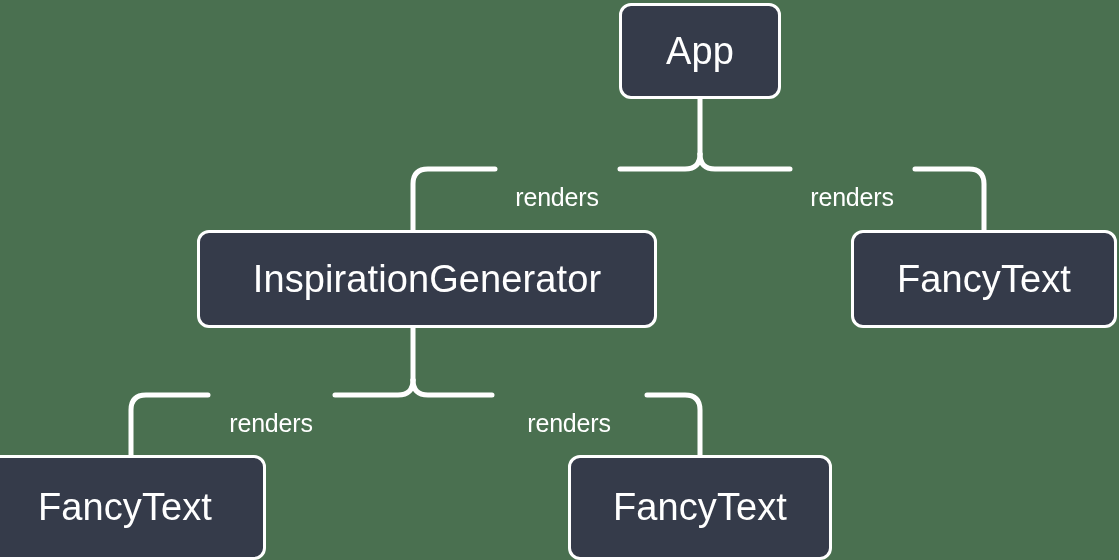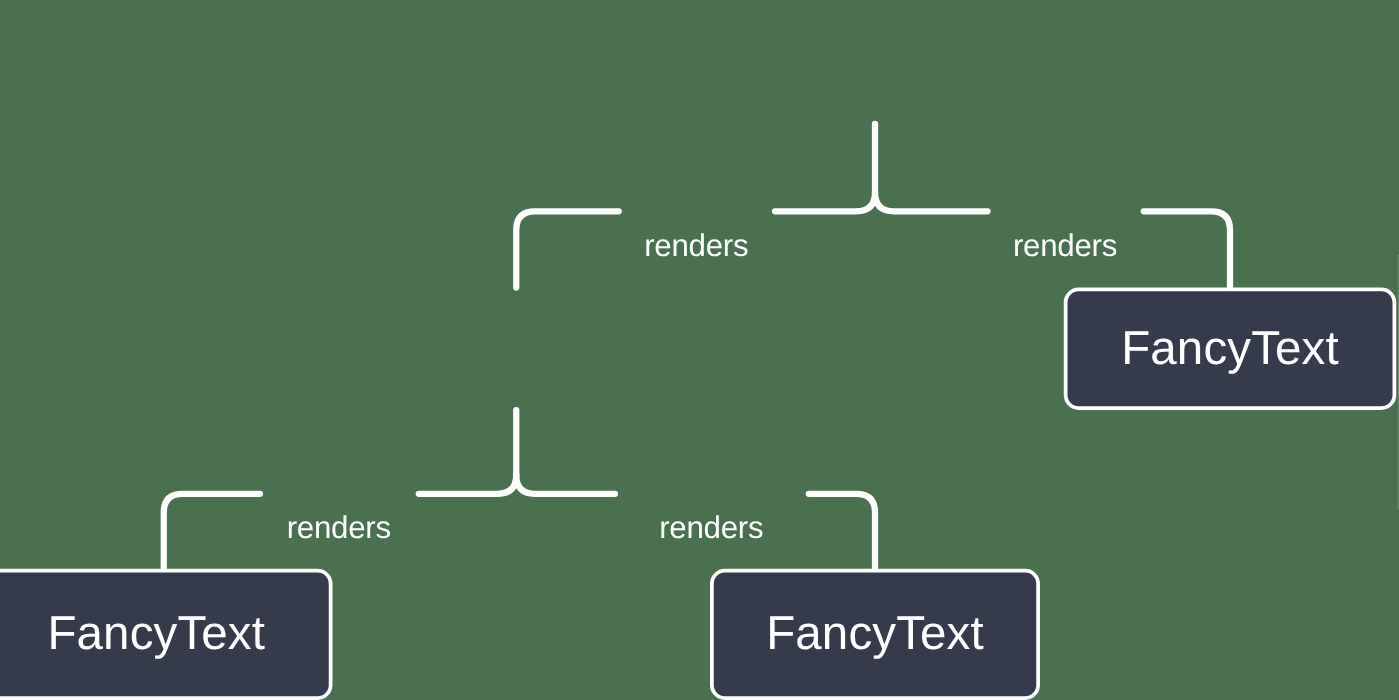--- a/index.html
+++ b/index.html
@@ -76,21 +76,23 @@
 
       <path d="M 413 380 Q 413 395 428 395 L 492 395"></path>
 
       <path d="M 208 395 L 146 395 Q 131 395 131 410 L 131 455"></path>
 
       <path d="M 647 395 L 685 395 Q 700 395 700 410 L 700 455"></path>
 
     </g>
   </svg>
 
+  <div class="node" style="left:619px; top:3px; width:162px; height:96px; font-size:38px;">App</div>
 
+  <div class="node" style="left:197px; top:230px; width:460px; height:98px; font-size:38px;">InspirationGenerator</div>
 
   <div class="node" style="left:851px; top:230px; width:266px; height:98px; font-size:38px;">FancyText</div>
 
   <div class="node" style="left:-16px; top:455px; width:282px; height:105px; font-size:38px;">FancyText</div>
 
   <div class="node" style="left:568px; top:455px; width:264px; height:105px; font-size:38px;">FancyText</div>
 
   <div class="edge-label" style="left:557px; top:169px;">renders</div>
 
   <div class="edge-label" style="left:852px; top:169px;">renders</div>

